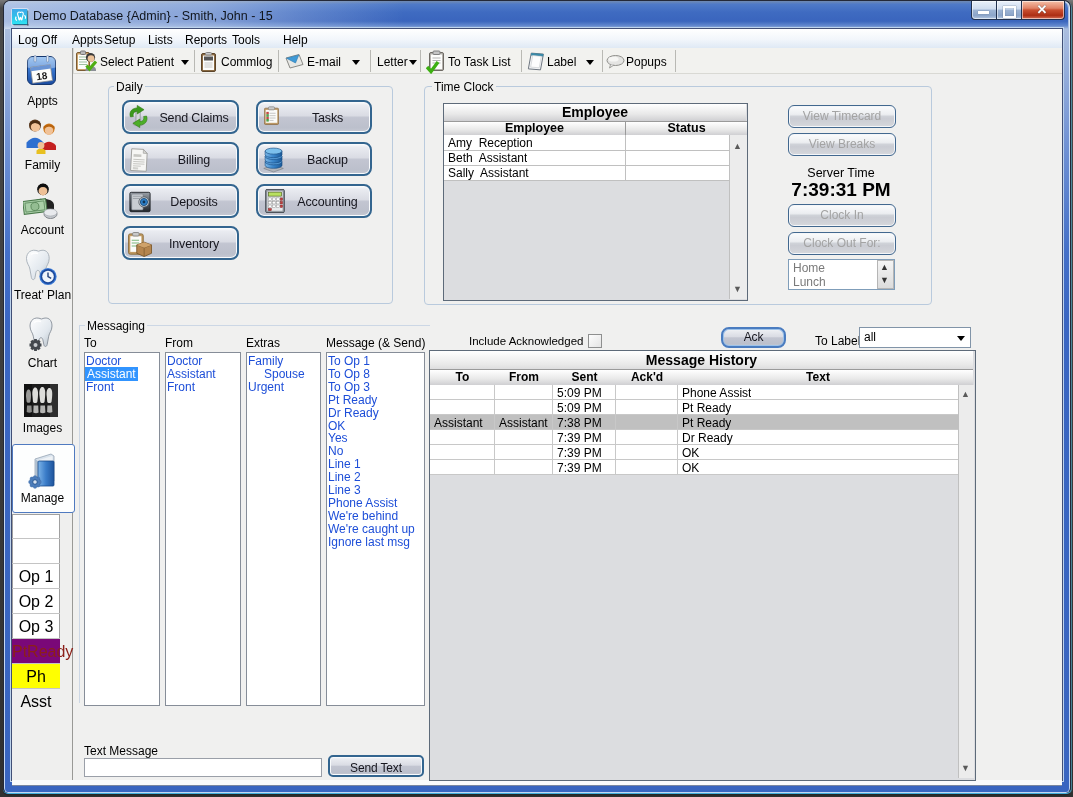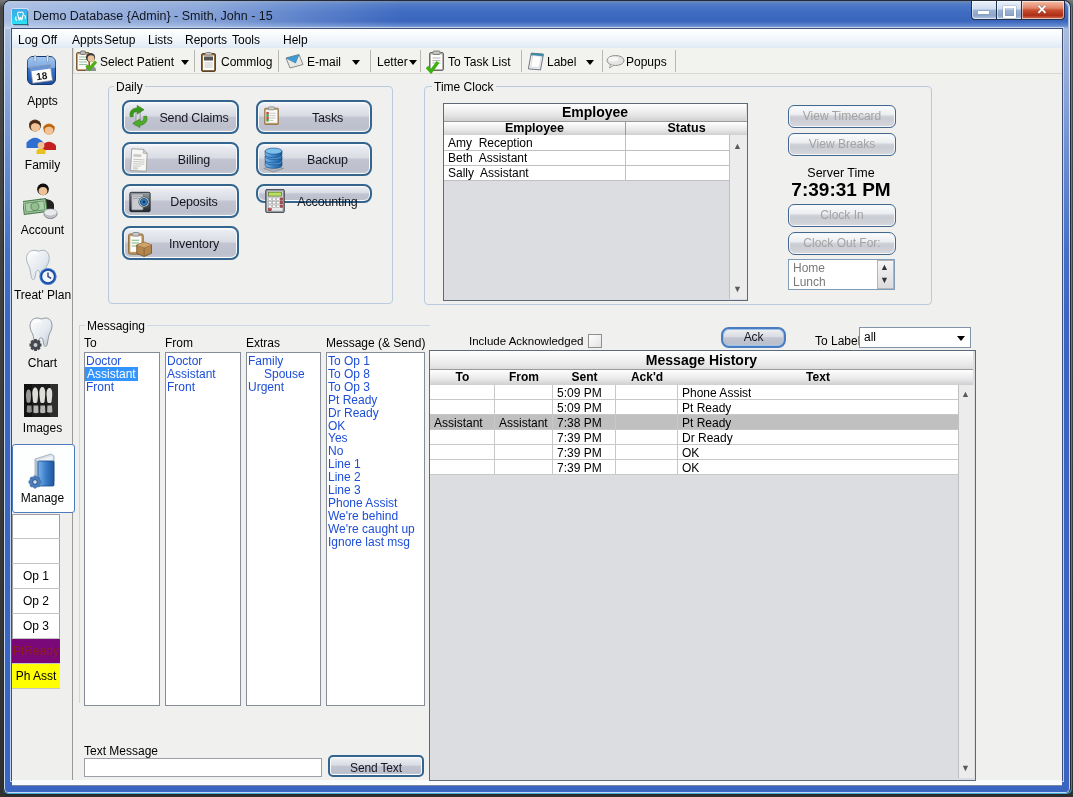--- a/index.html
+++ b/index.html
@@ -39,21 +39,21 @@
 #toolbar{left:73px;top:48px;width:989px;height:26px;background:#f2f2ef;border-bottom:1px solid #d9d9d4;border-left:1px solid #d9d9d4;box-sizing:border-box;}
 .tsep{top:50px;width:1px;height:22px;background:#b9b9b4;}
 .ttxt{top:55px;font-size:12px;color:#000;white-space:nowrap;}
 .tarr{top:60px;width:0;height:0;border-left:4px solid transparent;border-right:4px solid transparent;border-top:5px solid #000;}
 
 #sidebar{left:12px;top:48px;width:60px;height:732px;background:#efefee;}
 .modlbl{font-size:12px;color:#000;width:61px;left:12px;text-align:center;}
 #managebox{left:12px;top:444px;width:61px;height:67px;background:#fdfefe;border:1px solid #4f7ac0;border-radius:3px;}
 
 #oppanel{left:12px;top:514px;width:48px;height:175px;background:#fff;border:1px solid #a0a0a0;box-sizing:border-box;}
-.opcell{left:12px;width:48px;height:25px;border-bottom:1px solid #c4c4c4;font-size:12px;text-align:center;line-height:25px;box-sizing:border-box;}
+.opcell{left:12px;width:48px;height:25px;border-bottom:1px solid #c4c4c4;font-size:16px;text-align:center;line-height:25px;box-sizing:border-box;}
 
 .gb{border:1px solid #b9cadd;border-radius:4px;}
 .gblbl{font-size:12px;color:#000;background:#f0f0ef;padding:0 2px;}
 
 .odbtn{border:2px solid #33658f;border-radius:8px;color:#16161e;white-space:nowrap;
   background:linear-gradient(180deg,#fcfdfe 0%,#eaecf1 10%,#dadce4 45%,#c2c5d1 52%,#bcc0cc 86%,#c6c9d3 100%);
   box-shadow:inset 0 0 0 1px #f8fafc;font-size:12.5px;letter-spacing:-0.15px;text-align:center;text-indent:27px;box-sizing:border-box;}
 
 .sbtn{border:1px solid #42688f;border-radius:6px;color:#a3a3a3;
   background:linear-gradient(180deg,#fbfcfd 0%,#eceef1 40%,#cfd2d8 50%,#caccd3 60%,#d3d5da 92%,#e2e3e7 100%);
@@ -132,21 +132,21 @@
 <div class="abs opcell" style="top:664px;background:#ffff00;">Ph Asst</div>
 
 <div class="abs gb" style="left:108px;top:86px;width:283px;height:216px;"></div>
 <div class="abs gblbl" style="left:114px;top:80px;">Daily</div>
 <div class="abs odbtn" style="left:122px;top:100px;width:117px;height:34px;line-height:33px;">Send Claims</div>
 <div class="abs odbtn" style="left:122px;top:142px;width:117px;height:34px;line-height:33px;">Billing</div>
 <div class="abs odbtn" style="left:122px;top:184px;width:117px;height:34px;line-height:33px;">Deposits</div>
 <div class="abs odbtn" style="left:122px;top:226px;width:117px;height:34px;line-height:33px;">Inventory</div>
 <div class="abs odbtn" style="left:256px;top:100px;width:116px;height:34px;line-height:33px;">Tasks</div>
 <div class="abs odbtn" style="left:256px;top:142px;width:116px;height:34px;line-height:33px;">Backup</div>
-<div class="abs odbtn" style="left:256px;top:184px;width:116px;height:19px;line-height:33px;">Accounting</div>
+<div class="abs odbtn" style="left:256px;top:184px;width:116px;height:34px;line-height:33px;">Accounting</div>
 
 <div class="abs gb" style="left:424px;top:86px;width:506px;height:217px;"></div>
 <div class="abs gblbl" style="left:432px;top:80px;">Time Clock</div>
 
 <div class="abs tbl" style="left:443px;top:103px;width:303px;height:196px;"></div>
 <div class="abs thdr" style="left:444px;top:104px;width:302px;height:17px;font-size:14px;line-height:17px;">Employee</div>
 <div class="abs thdr" style="left:444px;top:121px;width:181px;height:13px;font-size:12.5px;line-height:13px;border-top:1px solid #9a9a9a;">Employee</div>
 <div class="abs thdr" style="left:625px;top:121px;width:121px;height:13px;font-size:12.5px;line-height:13px;border-top:1px solid #9a9a9a;border-left:1px solid #9a9a9a;">Status</div>
 <div class="abs" style="left:444px;top:135px;width:285px;height:45px;background:#fff;"></div>
 <div class="abs cell" style="left:448px;top:136px;">Amy&nbsp; Reception</div>
@@ -158,21 +158,21 @@
 <div class="abs" style="left:444px;top:180px;width:285px;height:1px;background:#c0c0c0;"></div>
 <div class="abs scol" style="left:729px;top:135px;width:17px;height:164px;"></div>
 <div class="abs arr" style="left:731px;top:141px;width:13px;">▲</div>
 <div class="abs arr" style="left:731px;top:284px;width:13px;">▼</div>
 
 <div class="abs sbtn" style="left:788px;top:105px;width:106px;height:21px;line-height:21px;">View Timecard</div>
 <div class="abs sbtn" style="left:788px;top:133px;width:106px;height:21px;line-height:21px;">View Breaks</div>
 <div class="abs" style="left:788px;top:166px;width:106px;text-align:center;font-size:12.5px;">Server Time</div>
 <div class="abs" style="left:782px;top:179px;width:118px;text-align:center;font-size:19px;font-weight:bold;">7:39:31 PM</div>
 <div class="abs sbtn" style="left:788px;top:204px;width:106px;height:21px;line-height:21px;">Clock In</div>
-<div class="abs sbtn" style="left:788px;top:232px;width:106px;height:21px;line-height:21px;border-radius:7px;">Clock Out For:</div>
+<div class="abs sbtn" style="left:788px;top:232px;width:106px;height:21px;line-height:21px;">Clock Out For:</div>
 <div class="abs lb" style="left:788px;top:259px;width:105px;height:29px;border-color:#7f9db9;"></div>
 <div class="abs lbi" style="left:793px;top:261px;color:#7a7a7a;">Home</div>
 <div class="abs lbi" style="left:793px;top:275px;color:#7a7a7a;">Lunch</div>
 <div class="abs" style="left:877px;top:260px;width:15px;height:27px;background:linear-gradient(180deg,#f4f4f4,#dcdcdc);border:1px solid #b5b5b5;"></div>
 <div class="abs arr" style="left:877px;top:262px;width:15px;color:#333;">▲</div>
 <div class="abs arr" style="left:877px;top:275px;width:15px;color:#333;">▼</div>
 
 <div class="abs" style="left:79px;top:325px;width:351px;height:1px;background:#ccd7e5;"></div>
 <div class="abs" style="left:79px;top:325px;width:1px;height:378px;background:#ccd7e5;"></div>
 <div class="abs gblbl" style="left:85px;top:319px;">Messaging</div>

